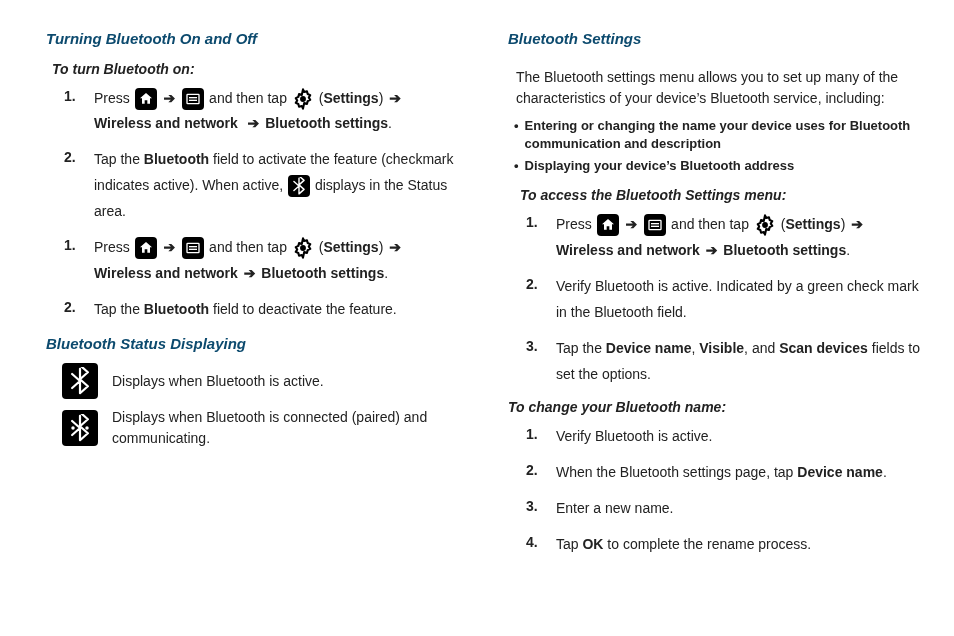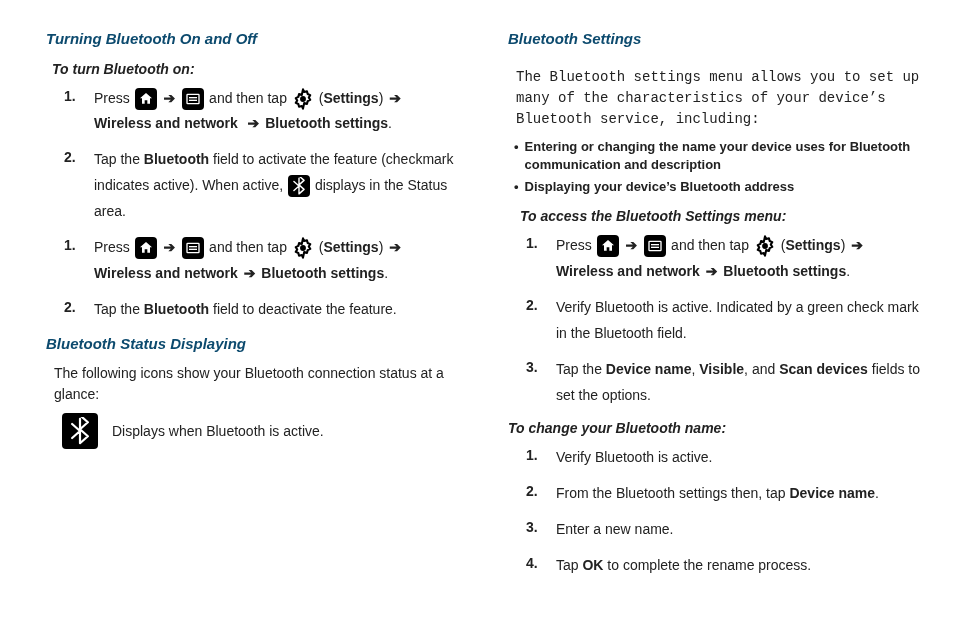--- a/index.html
+++ b/index.html
@@ -19,21 +19,21 @@
     font-style: italic;
     font-size: 15px;
     margin-bottom: 8px;
   }
   .sub-heading {
     font-weight: bold;
     font-size: 14px;
     margin: 6px 0 6px 6px;
     font-style: italic;
   }
-  .intro { margin: 16px 0 8px 8px; font-family: Liberation Mono, monospace; }
+  .intro { margin: 16px 0 8px 8px; }
   ol.numbered {
     list-style: none;
     margin-left: 18px;
   }
   ol.numbered > li {
     display: flex;
     gap: 12px;
     margin-bottom: 10px;
   }
   ol.numbered > li > .num { font-weight: bold; min-width: 18px; }
@@ -154,30 +154,39 @@
         </li>
         <li>
           <span class="num">2.</span>
           <span class="body">
             <span>Tap the </span><span class="bold">Bluetooth</span><span> field to deactivate the feature.</span>
           </span>
         </li>
       </ol>
 
       <div class="section-heading">Bluetooth Status Displaying</div>
-      <div class="p-after-heading">The following icons show your Bluetooth connection status at a glance:</div>
 
       <div class="status-row">
         <span class="icon-bt-large">
           <svg width="22" height="28" viewBox="0 0 24 32">
               <path d="M12 2v28l9-8-9-8 9-8-9-8M12 16L3 8M12 16l-9 8" fill="none" stroke="#fff" stroke-width="2.5" stroke-linejoin="round" stroke-linecap="round"></path>
             </svg>
         </span>
         <span class="status-text">Displays when Bluetooth is active.</span>
       </div>
+      <div class="status-row">
+        <span class="icon-bt-large">
+          <svg width="22" height="28" viewBox="0 0 24 32">
+            <path d="M12 2v28l9-8-9-8 9-8-9-8M12 16L3 8M12 16l-9 8" fill="none" stroke="#fff" stroke-width="2.5" stroke-linejoin="round" stroke-linecap="round"></path>
+            <circle cx="4" cy="16" r="2" fill="#fff"></circle>
+              <circle cx="20" cy="16" r="2" fill="#fff"></circle>
+          </svg>
+        </span>
+        <span class="status-text">Displays when Bluetooth is connected (paired) and communicating.</span>
+      </div>
     </div>
 
     <div class="col">
       <div class="section-heading">Bluetooth Settings</div>
       <div class="intro">The Bluetooth settings menu allows you to set up many of the characteristics of your device’s Bluetooth service, including:</div>
       <ul class="bullets">
         <li>
             <span>Entering or changing the name your device uses for Bluetooth communication and description</span>
           </li>
         <li>
@@ -232,21 +241,21 @@
 
       <div class="sub-heading" style="margin-left:0">To change your Bluetooth name:</div>
       <ol class="numbered">
         <li>
           <span class="num">1.</span>
           <span class="body">Verify Bluetooth is active.</span>
         </li>
         <li>
           <span class="num">2.</span>
           <span class="body">
-            <span>From the Bluetooth settings then, tap </span><span class="bold">Device name</span><span>.</span>
+            <span>When the Bluetooth settings page, tap </span><span class="bold">Device name</span><span>.</span>
           </span>
         </li>
         <li>
           <span class="num">3.</span>
           <span class="body">Enter a new name.</span>
         </li>
         <li>
           <span class="num">4.</span>
           <span class="body">
             <span>Tap </span><span class="bold">OK</span><span> to complete the rename process.</span>

